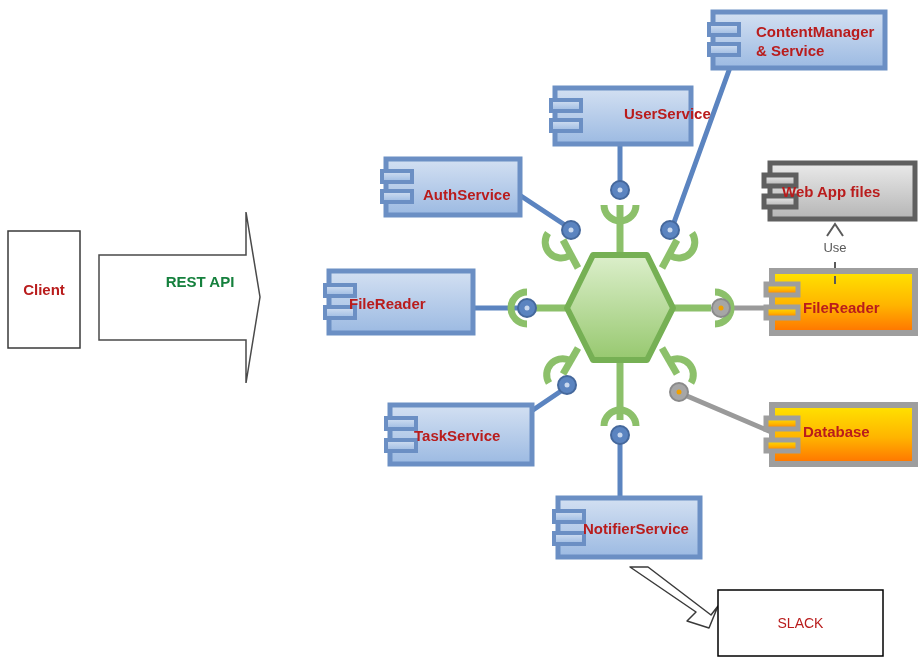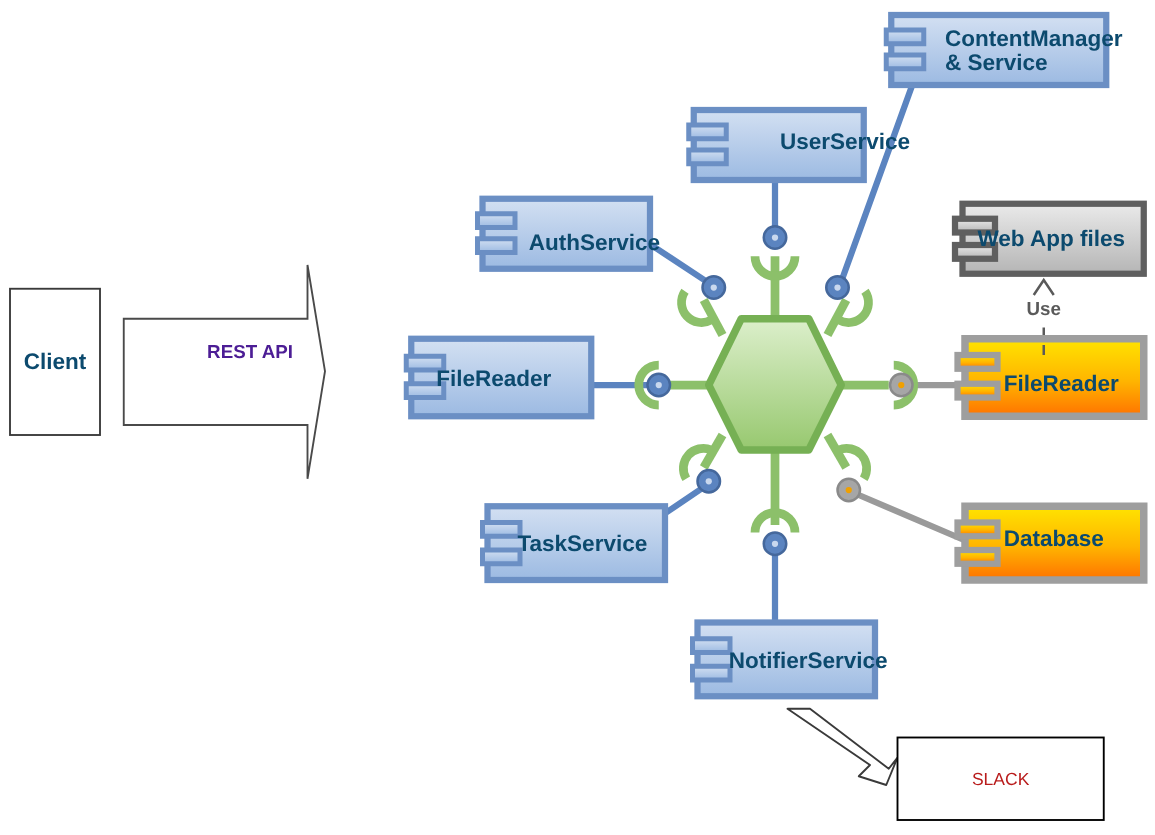--- a/index.html
+++ b/index.html
@@ -22,38 +22,38 @@
     position: absolute;
     left: 0;
     top: 0;
     width: 924px;
     height: 668px;
   }
   .lbl {
     position: absolute;
     font-family: "Liberation Sans", sans-serif;
     font-weight: bold;
-    font-size: 18px;
-    color: #0c4a6e;
+    font-size: 15px;
+    color: #b91c1c;
     white-space: pre-line;
     line-height: 19px;
     pointer-events: none;
   }
   .lbl-plain {
     font-weight: normal;
     color: #b91c1c;
   }
   .lbl-restapi {
     font-weight: bold;
     font-size: 15px;
-    color: #4c1d95;
+    color: #15803d;
   }
   .lbl-use {
-    font-weight: bold;
-    font-size: 15px;
+    font-weight: normal;
+    font-size: 13px;
     color: #5a5a5a;
   }
 </style>
 </head>
 <body>
 
 <div id="canvas">
 
   <svg class="layer" viewBox="0 0 924 668">
     <defs>

